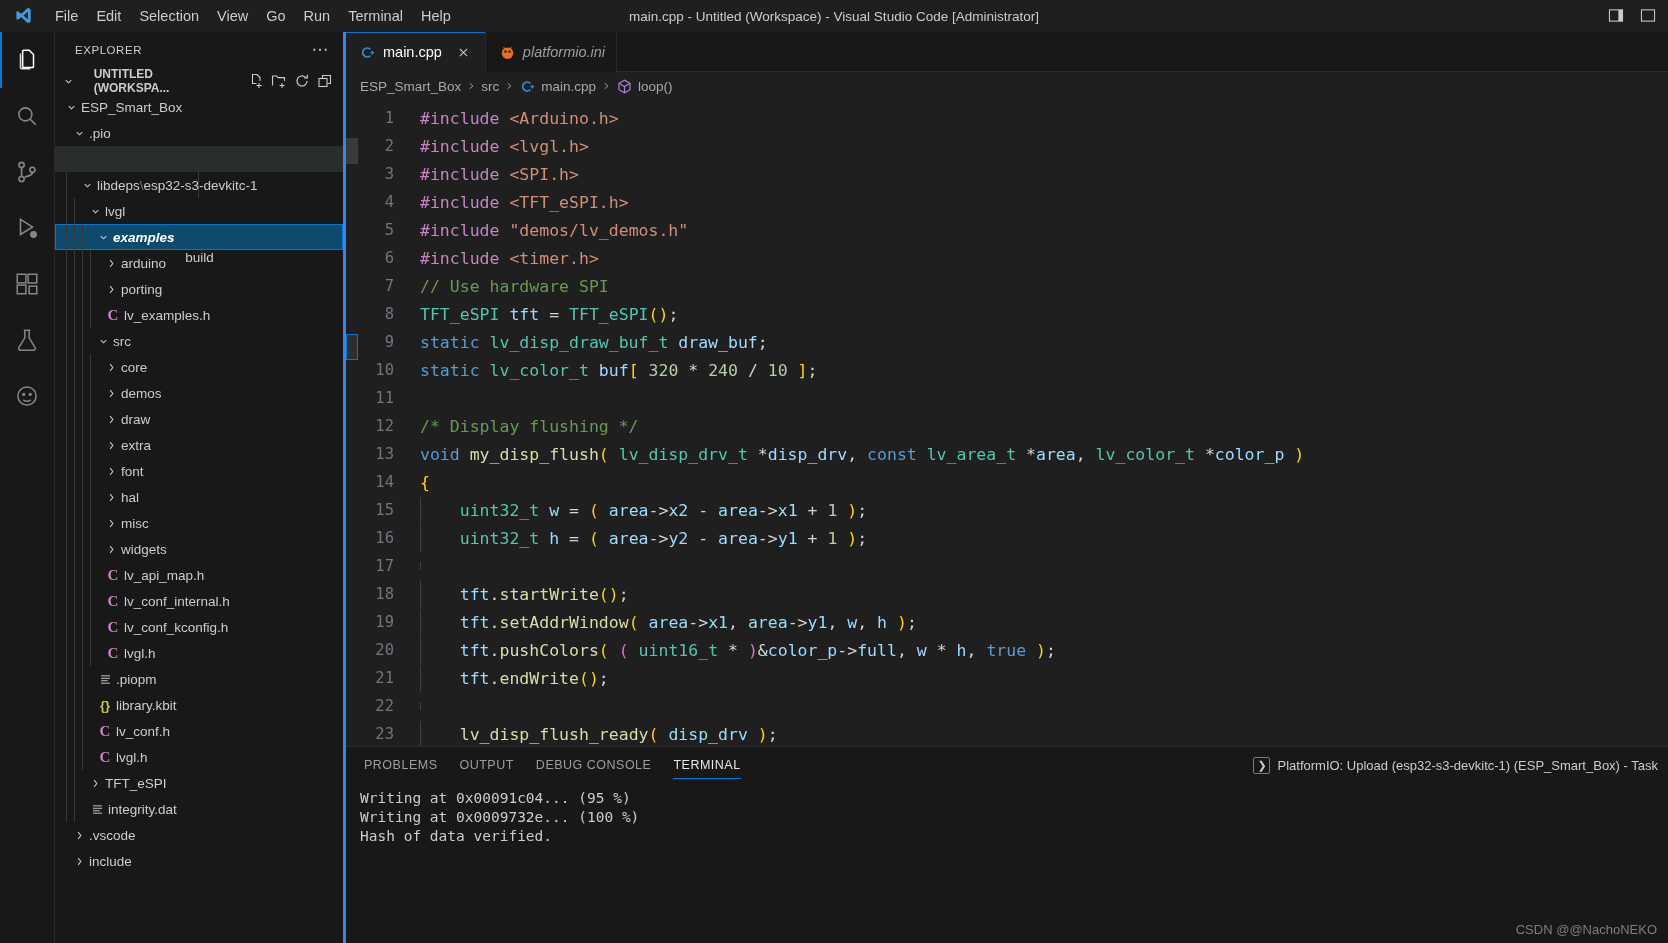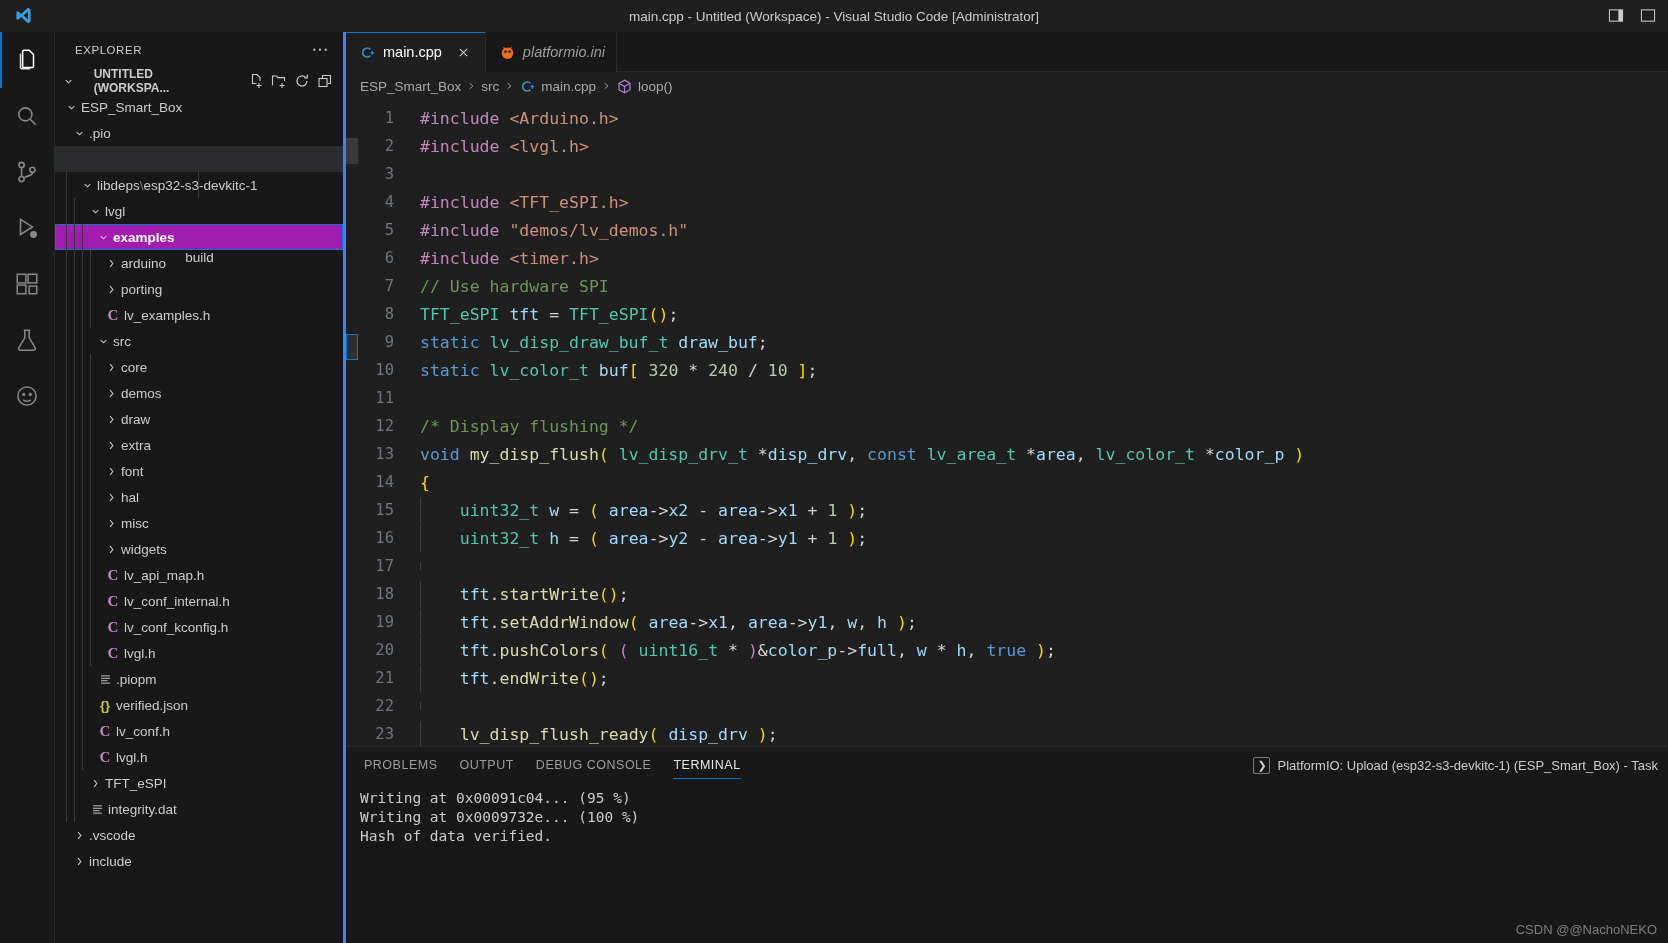--- a/index.html
+++ b/index.html
@@ -78,21 +78,21 @@
   .section-header .chev { width: 16px; display:flex; align-items:center; justify-content:center; }
   .section-actions { margin-left: auto; display: flex; align-items: center; gap: 3px; padding-right: 8px; }
   .section-actions .ico { width: 20px; height: 20px; display:flex; align-items:center; justify-content:center; color:#cccccc; }
   .section-actions svg { width: 16px; height: 16px; }
 
   .tree { flex: 1; overflow: hidden; position: relative; font-size: 13.5px; }
   .trow {
     height: 26px; display: flex; align-items: center;
     color: #cccccc; white-space: nowrap; position: relative;
   }
-  .trow.selected { background: #a21caf; outline: 1px solid #0078d4; outline-offset: -1px; z-index: 1; }
+  .trow.selected { background: #0c4a6e; outline: 1px solid #0078d4; outline-offset: -1px; z-index: 1; font-style: italic; }
   .trow.selected .tlabel { font-weight: 600; color: #ffffff; }
   .twig { width: 8px; height: 26px; flex-shrink: 0; position: relative; }
   .twig.guide::after {
     content:""; position:absolute; left:3px; top:0; bottom:0; width:1px; background:#383838;
   }
   .tchev { width: 17px; height: 26px; display: flex; align-items: center; justify-content: center; flex-shrink: 0; color: #cccccc; }
   .tchev svg { width: 11px; height: 11px; }
   .ticon { width: 20px; height: 26px; display: flex; align-items: center; justify-content: center; flex-shrink: 0; font-size: 13px; }
   .ticon.c-hdr { color: #c586c0; font-weight: bold; font-family: "Liberation Serif", serif; font-size: 15px; }
   .ticon.json { color: #cbcb41; font-weight: bold; font-size: 13px; }
@@ -196,20 +196,30 @@
 </head>
 <body>
 
 <div id="app">
 
   <div class="titlebar">
     <div class="vs-logo">
       <svg viewBox="0 0 24 24">
           <path fill="#3b9ddd" d="M17.5 2.2 9.3 9.9 4.8 6.5 3 7.4v9.2l1.8.9 4.5-3.4 8.2 7.7L21 20V4z M17.6 6.9v10.2l-5.6-5.1z"></path>
         </svg>
+    </div>
+    <div class="menu">
+      <div class="menu-item">File</div>
+      <div class="menu-item">Edit</div>
+      <div class="menu-item">Selection</div>
+      <div class="menu-item">View</div>
+      <div class="menu-item">Go</div>
+      <div class="menu-item">Run</div>
+      <div class="menu-item">Terminal</div>
+      <div class="menu-item">Help</div>
     </div>
     <div class="title-center">main.cpp - Untitled (Workspace) - Visual Studio Code [Administrator]</div>
     <div class="win-controls">
       <div class="layout-icon">
         <svg viewBox="0 0 16 16">
             <rect x="1" y="2" width="14" height="12" fill="none" stroke="#cccccc" stroke-width="1.1"></rect>
             <rect x="10.5" y="2" width="4.5" height="12" fill="#cccccc"></rect>
           </svg>
       </div>
       <div class="layout-icon">
@@ -598,21 +608,21 @@
             </span>
             <span class="tlabel">.piopm</span>
           </div>
           <div class="trow">
             <span class="twig"></span>
             <span class="twig guide"></span>
             <span class="twig guide"></span>
             <span class="twig guide"></span>
             <span class="twig"></span>
             <span class="ticon json">{}</span>
-            <span class="tlabel">verified.json</span>
+            <span class="tlabel">library.kbit</span>
           </div>
           <div class="trow">
             <span class="twig"></span>
             <span class="twig guide"></span>
             <span class="twig guide"></span>
             <span class="twig guide"></span>
             <span class="twig"></span>
             <span class="ticon c-hdr">C</span>
             <span class="tlabel">lv_conf.h</span>
           </div>
@@ -746,21 +756,21 @@
       </div>
 
       <div class="code-wrap">
         <div class="code-scroll-left">
           <div class="thumb t1"></div>
           <div class="thumb t2"></div>
         </div>
         <div class="code-lines" id="code-lines">
             <div class="cline"><span class="lnum">1</span><span class="ccontent"><span class="t-pre">#include</span> <span class="t-str">&lt;Arduino.h&gt;</span></span></div>
             <div class="cline"><span class="lnum">2</span><span class="ccontent"><span class="t-pre">#include</span> <span class="t-str">&lt;lvgl.h&gt;</span></span></div>
-            <div class="cline"><span class="lnum">3</span></div>
+            <div class="cline"><span class="lnum">3</span><span class="ccontent"><span class="t-pre">#include</span> <span class="t-str">&lt;SPI.h&gt;</span></span></div>
             <div class="cline"><span class="lnum">4</span><span class="ccontent"><span class="t-pre">#include</span> <span class="t-str">&lt;TFT_eSPI.h&gt;</span></span></div>
             <div class="cline"><span class="lnum">5</span><span class="ccontent"><span class="t-pre">#include</span> <span class="t-str">"demos/lv_demos.h"</span></span></div>
             <div class="cline"><span class="lnum">6</span><span class="ccontent"><span class="t-pre">#include</span> <span class="t-str">&lt;timer.h&gt;</span></span></div>
             <div class="cline"><span class="lnum">7</span><span class="ccontent"><span class="t-com">// Use hardware SPI</span></span></div>
             <div class="cline"><span class="lnum">8</span><span class="ccontent"><span class="t-type">TFT_eSPI</span> <span class="t-var">tft</span> <span class="t-plain">=</span> <span class="t-type">TFT_eSPI</span><span class="t-b1">(</span><span class="t-b1">)</span><span class="t-plain">;</span></span></div>
             <div class="cline"><span class="lnum">9</span><span class="ccontent"><span class="t-kw">static</span> <span class="t-type">lv_disp_draw_buf_t</span> <span class="t-var">draw_buf</span><span class="t-plain">;</span></span></div>
             <div class="cline"><span class="lnum">10</span><span class="ccontent"><span class="t-kw">static</span> <span class="t-type">lv_color_t</span> <span class="t-var">buf</span><span class="t-b1">[</span> <span class="t-num">320</span> <span class="t-plain">*</span> <span class="t-num">240</span> <span class="t-plain">/</span> <span class="t-num">10</span> <span class="t-b1">]</span><span class="t-plain">;</span></span></div>
             <div class="cline"><span class="lnum">11</span><span class="ccontent"></span></div>
             <div class="cline"><span class="lnum">12</span><span class="ccontent"><span class="t-com">/* Display flushing */</span></span></div>
             <div class="cline"><span class="lnum">13</span><span class="ccontent"><span class="t-kw">void</span> <span class="t-fn">my_disp_flush</span><span class="t-b1">(</span> <span class="t-type">lv_disp_drv_t</span> <span class="t-plain">*</span><span class="t-var">disp_drv</span><span class="t-plain">,</span> <span class="t-kw">const</span> <span class="t-type">lv_area_t</span> <span class="t-plain">*</span><span class="t-var">area</span><span class="t-plain">,</span> <span class="t-type">lv_color_t</span> <span class="t-plain">*</span><span class="t-var">color_p</span> <span class="t-b1">)</span></span></div>

